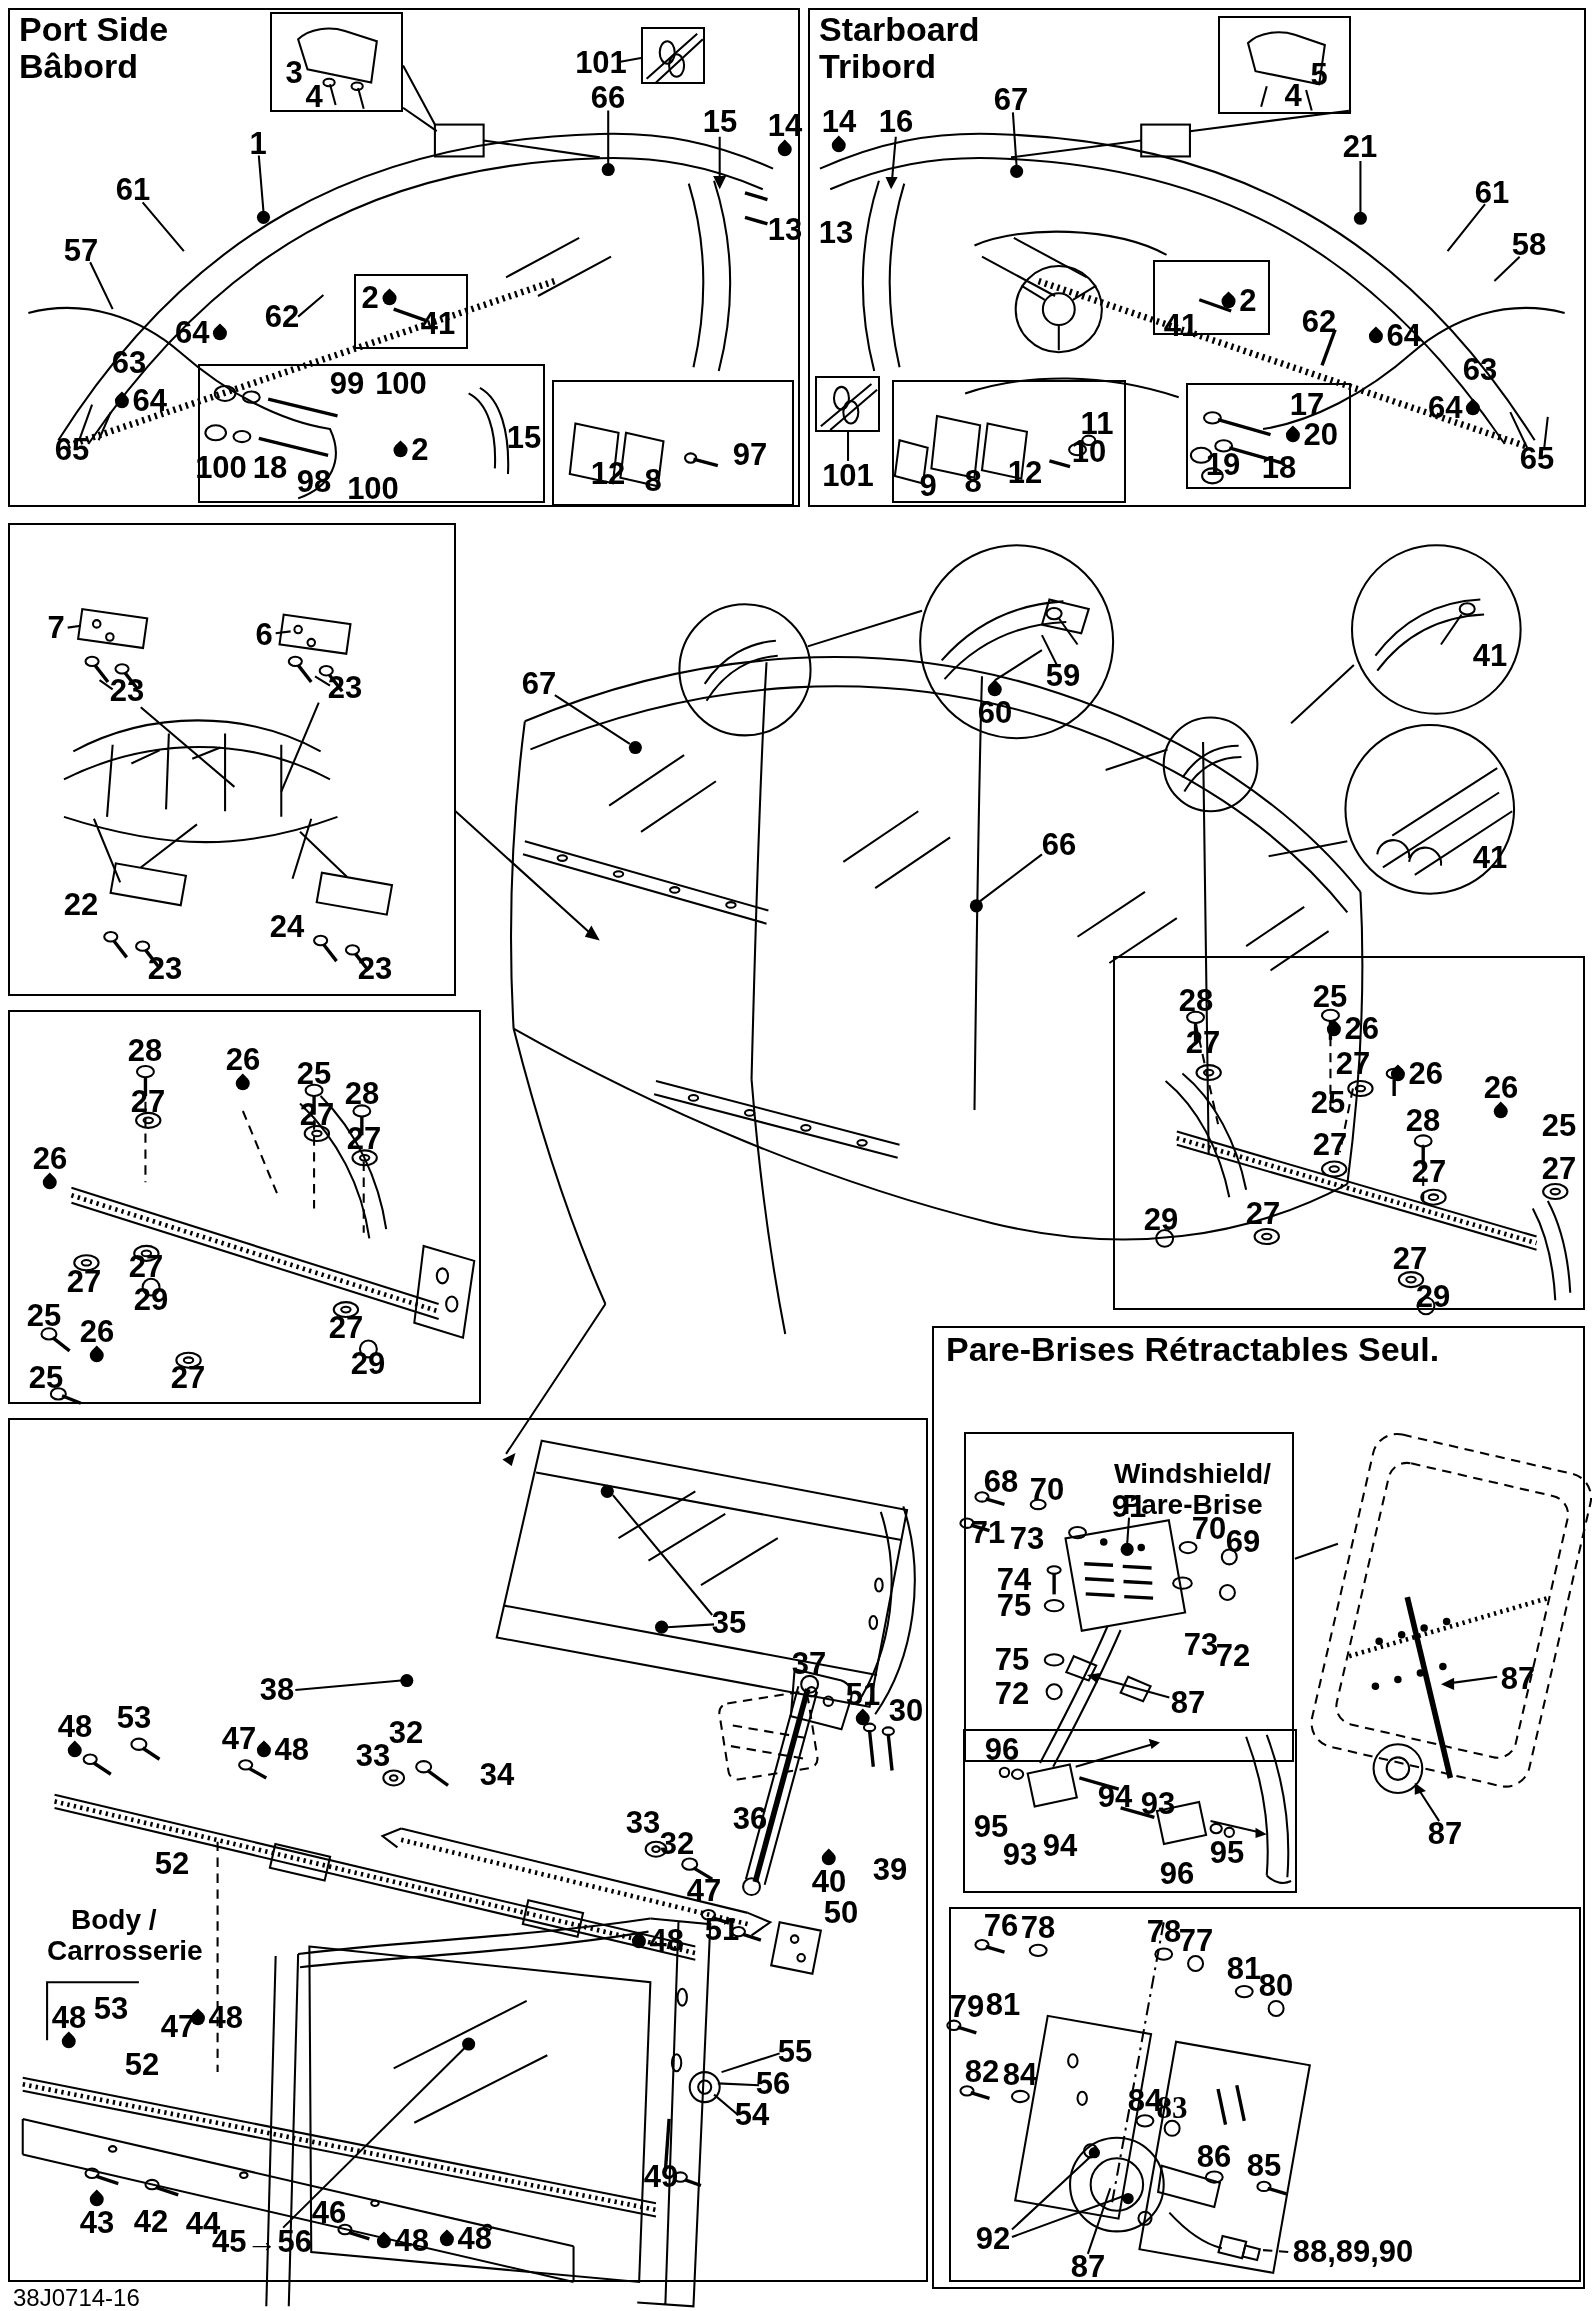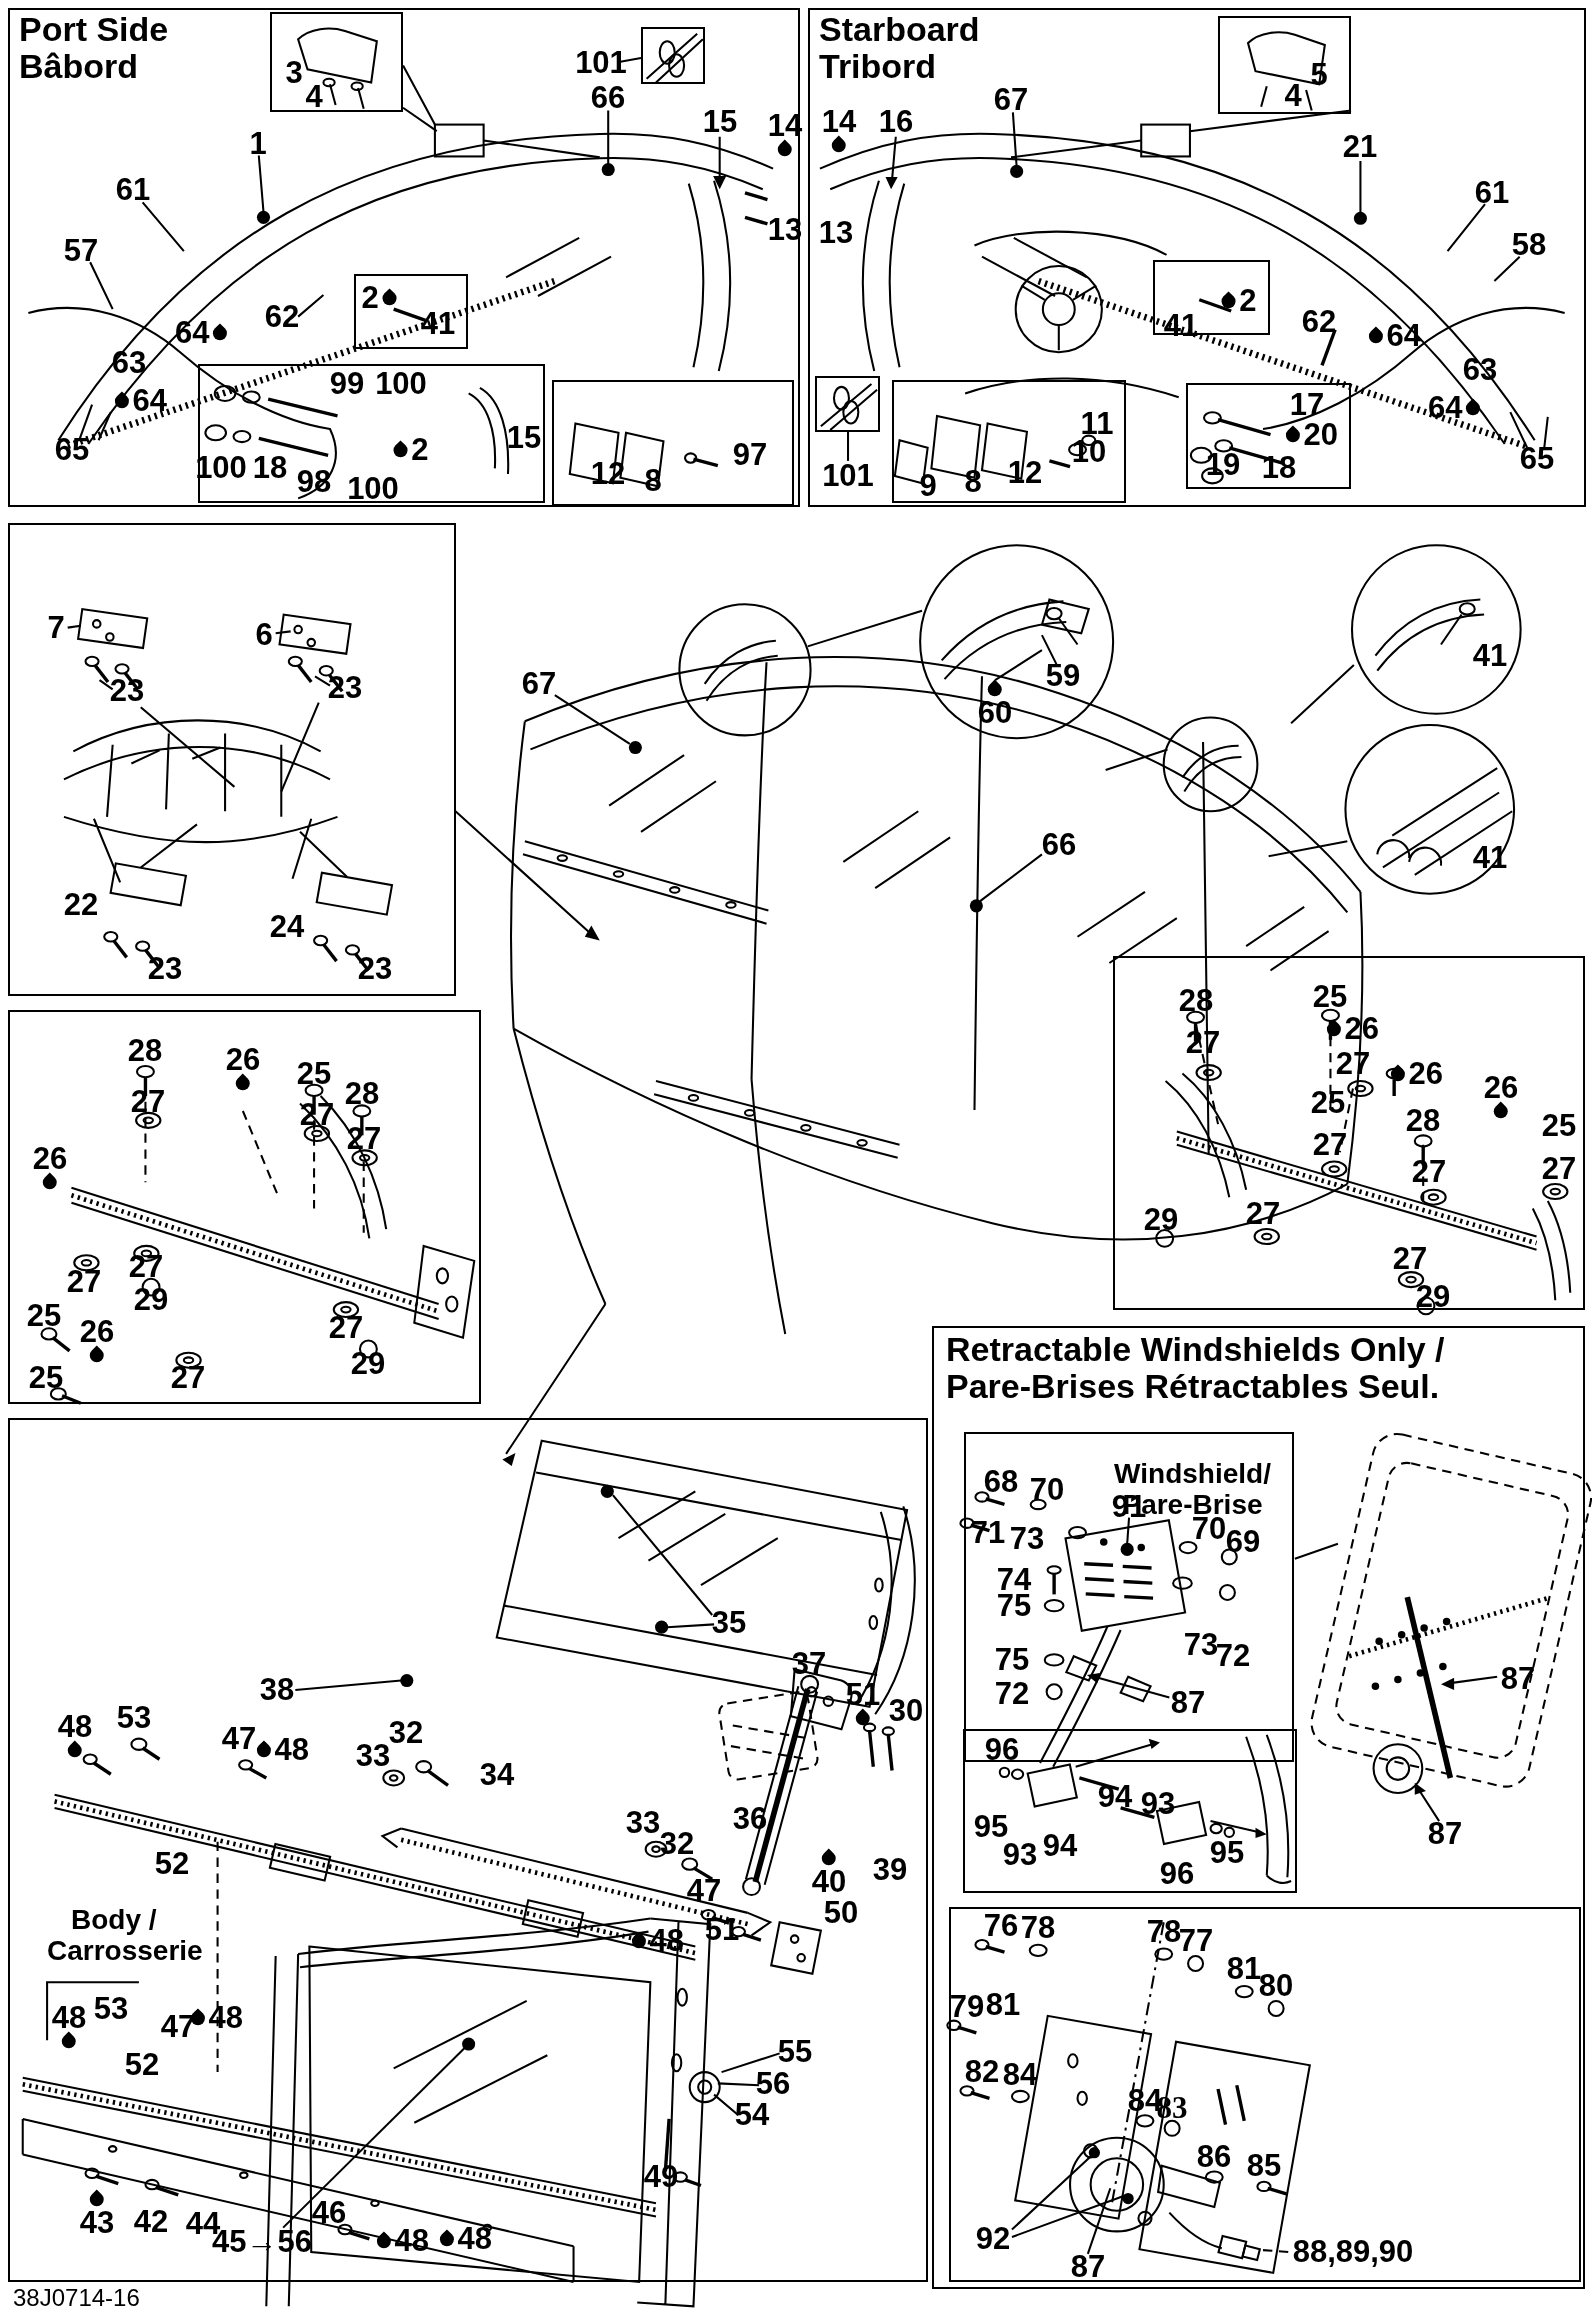--- a/index.html
+++ b/index.html
@@ -480,21 +480,20 @@
 
   <div class="ptitle" style="left:19px;top:11.2px">
     <div>Port Side</div>
     <div>Bâbord</div>
   </div>
   <div class="ptitle" style="left:819px;top:11.2px">
     <div>Starboard</div>
     <div>Tribord</div>
   </div>
   <div class="ptitle" style="left:946px;top:1331px">
-    <div>Retractable Windshields Only /</div>
     <div>Pare-Brises Rétractables Seul.</div>
   </div>
   <div class="wtitle">
     <div>Windshield/</div>
     <div>Pare-Brise</div>
   </div>
   <div class="ptitle mid" style="left:47px;top:1904px">
     <div style="padding-left:24px">Body /</div>
     <div>Carrosserie</div>
   </div>

